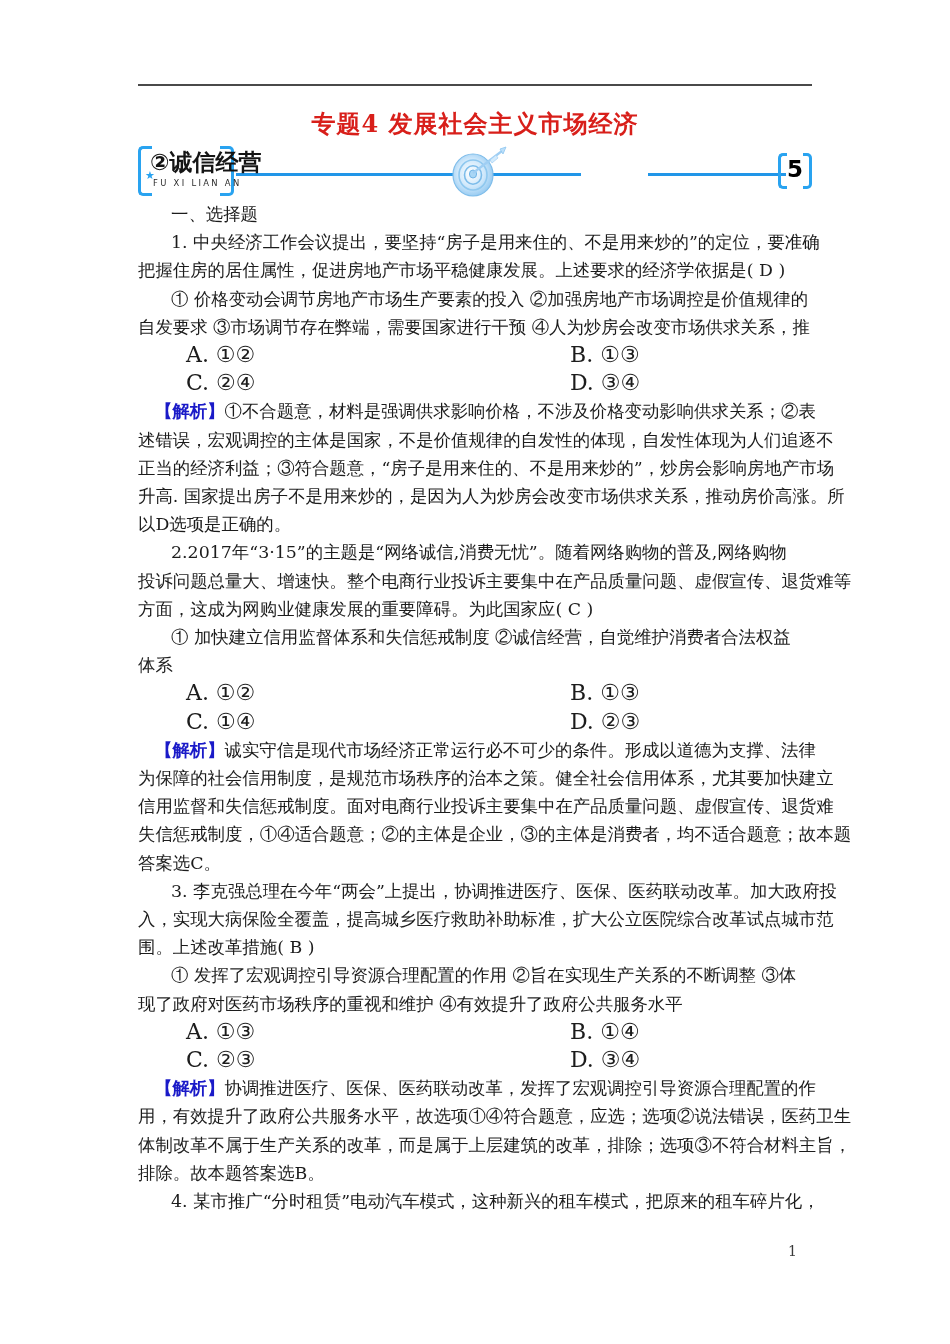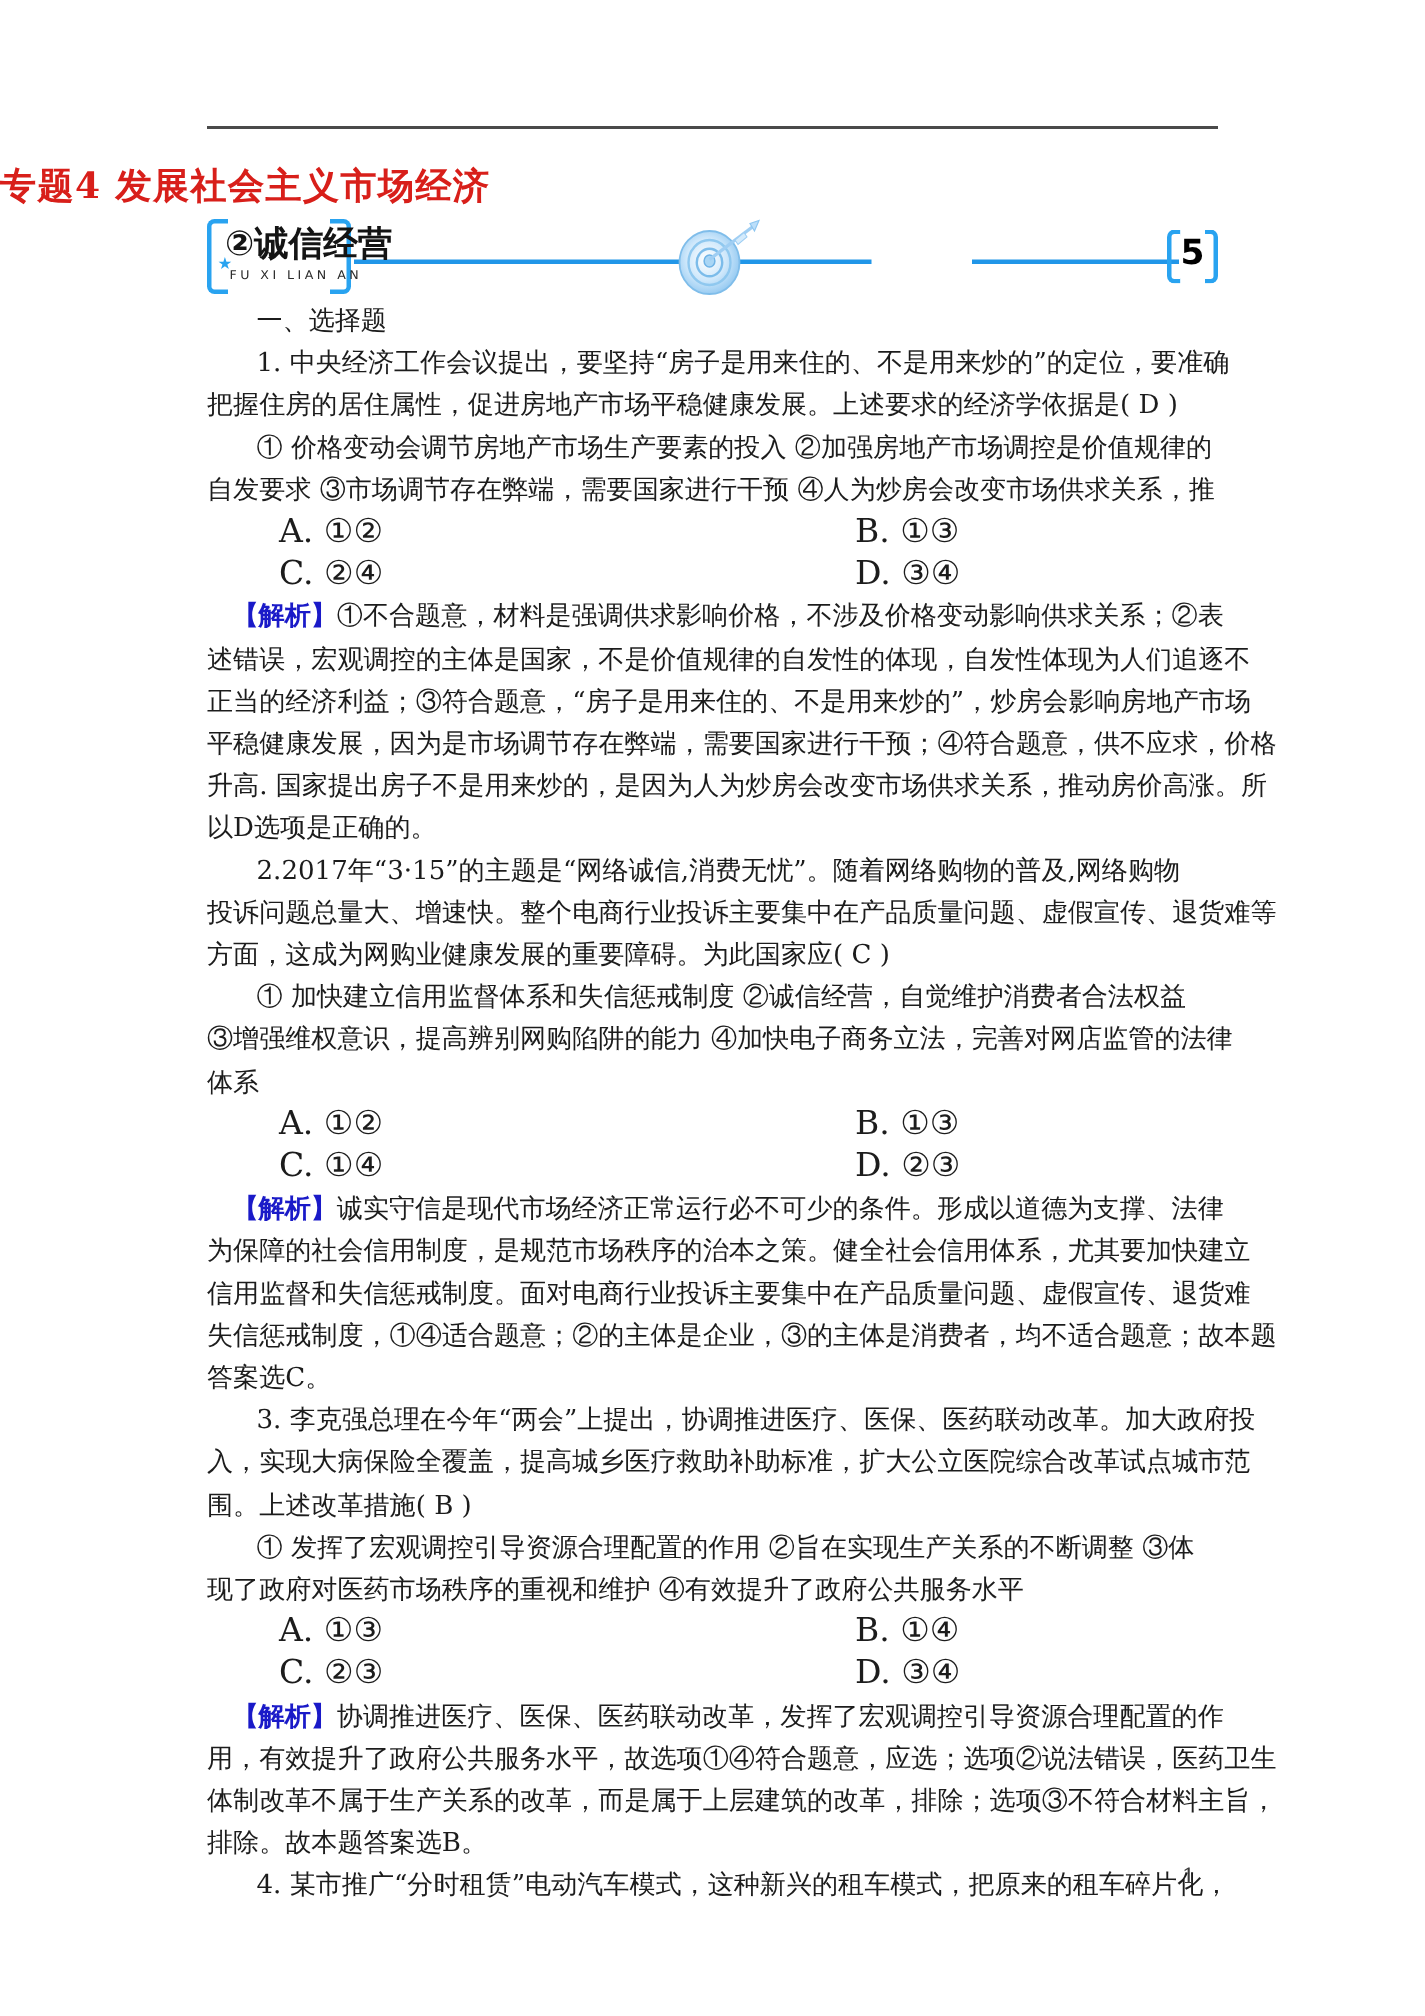--- a/index.html
+++ b/index.html
@@ -25,20 +25,21 @@
     height: 2px;
     background: #4a4a4a;
   }
 
   
   .chapter-title {
     position: absolute;
     left: 0;
     top: 108px;
     width: 950px;
+    text-align: center;
     color: #d81f1a;
     font-size: 24px;
     font-weight: bold;
     letter-spacing: 1px;
     font-family: "DejaVu Serif", "Liberation Serif", serif;
   }
 
   
   .banner {
     position: absolute;
@@ -270,31 +271,29 @@
         <span class="opt-a">A. ①②</span>
         <span class="opt-b">B. ①③</span>
       </div>
       <div class="opt-row">
         <span class="opt-a">C. ②④</span>
         <span class="opt-b">D. ③④</span>
       </div>
       <div class="ln indent-half"><span class="hl-blue">【解析】</span><span>①不合题意，材料是强调供求影响价格，不涉及价格变动影响供求关系；②表</span></div>
       <div class="ln">述错误，宏观调控的主体是国家，不是价值规律的自发性的体现，自发性体现为人们追逐不</div>
       <div class="ln">正当的经济利益；③符合题意，“房子是用来住的、不是用来炒的”，炒房会影响房地产市场</div>
-      <div class="ln">平稳健康发展，因为是市场调节存在弊端，需要国家进行干预；④符合题意，供不应求，价格</div>
       <div class="ln">升高. 国家提出房子不是用来炒的，是因为人为炒房会改变市场供求关系，推动房价高涨。所</div>
       <div class="ln">以D选项是正确的。</div>
     </div>
 
     <div>
       <div class="ln indent1">2.2017年“3·15”的主题是“网络诚信,消费无忧”。随着网络购物的普及,网络购物</div>
       <div class="ln">投诉问题总量大、增速快。整个电商行业投诉主要集中在产品质量问题、虚假宣传、退货难等</div>
       <div class="ln">方面，这成为网购业健康发展的重要障碍。为此国家应(  C  )</div>
       <div class="ln indent1">① 加快建立信用监督体系和失信惩戒制度   ②诚信经营，自觉维护消费者合法权益</div>
-      <div class="ln">③增强维权意识，提高辨别网购陷阱的能力   ④加快电子商务立法，完善对网店监管的法律</div>
       <div class="ln">体系</div>
       <div class="opt-row">
         <span class="opt-a">A. ①②</span>
         <span class="opt-b">B. ①③</span>
       </div>
       <div class="opt-row">
         <span class="opt-a">C. ①④</span>
         <span class="opt-b">D. ②③</span>
       </div>
       <div class="ln indent-half"><span class="hl-blue">【解析】</span><span>诚实守信是现代市场经济正常运行必不可少的条件。形成以道德为支撑、法律</span></div>

